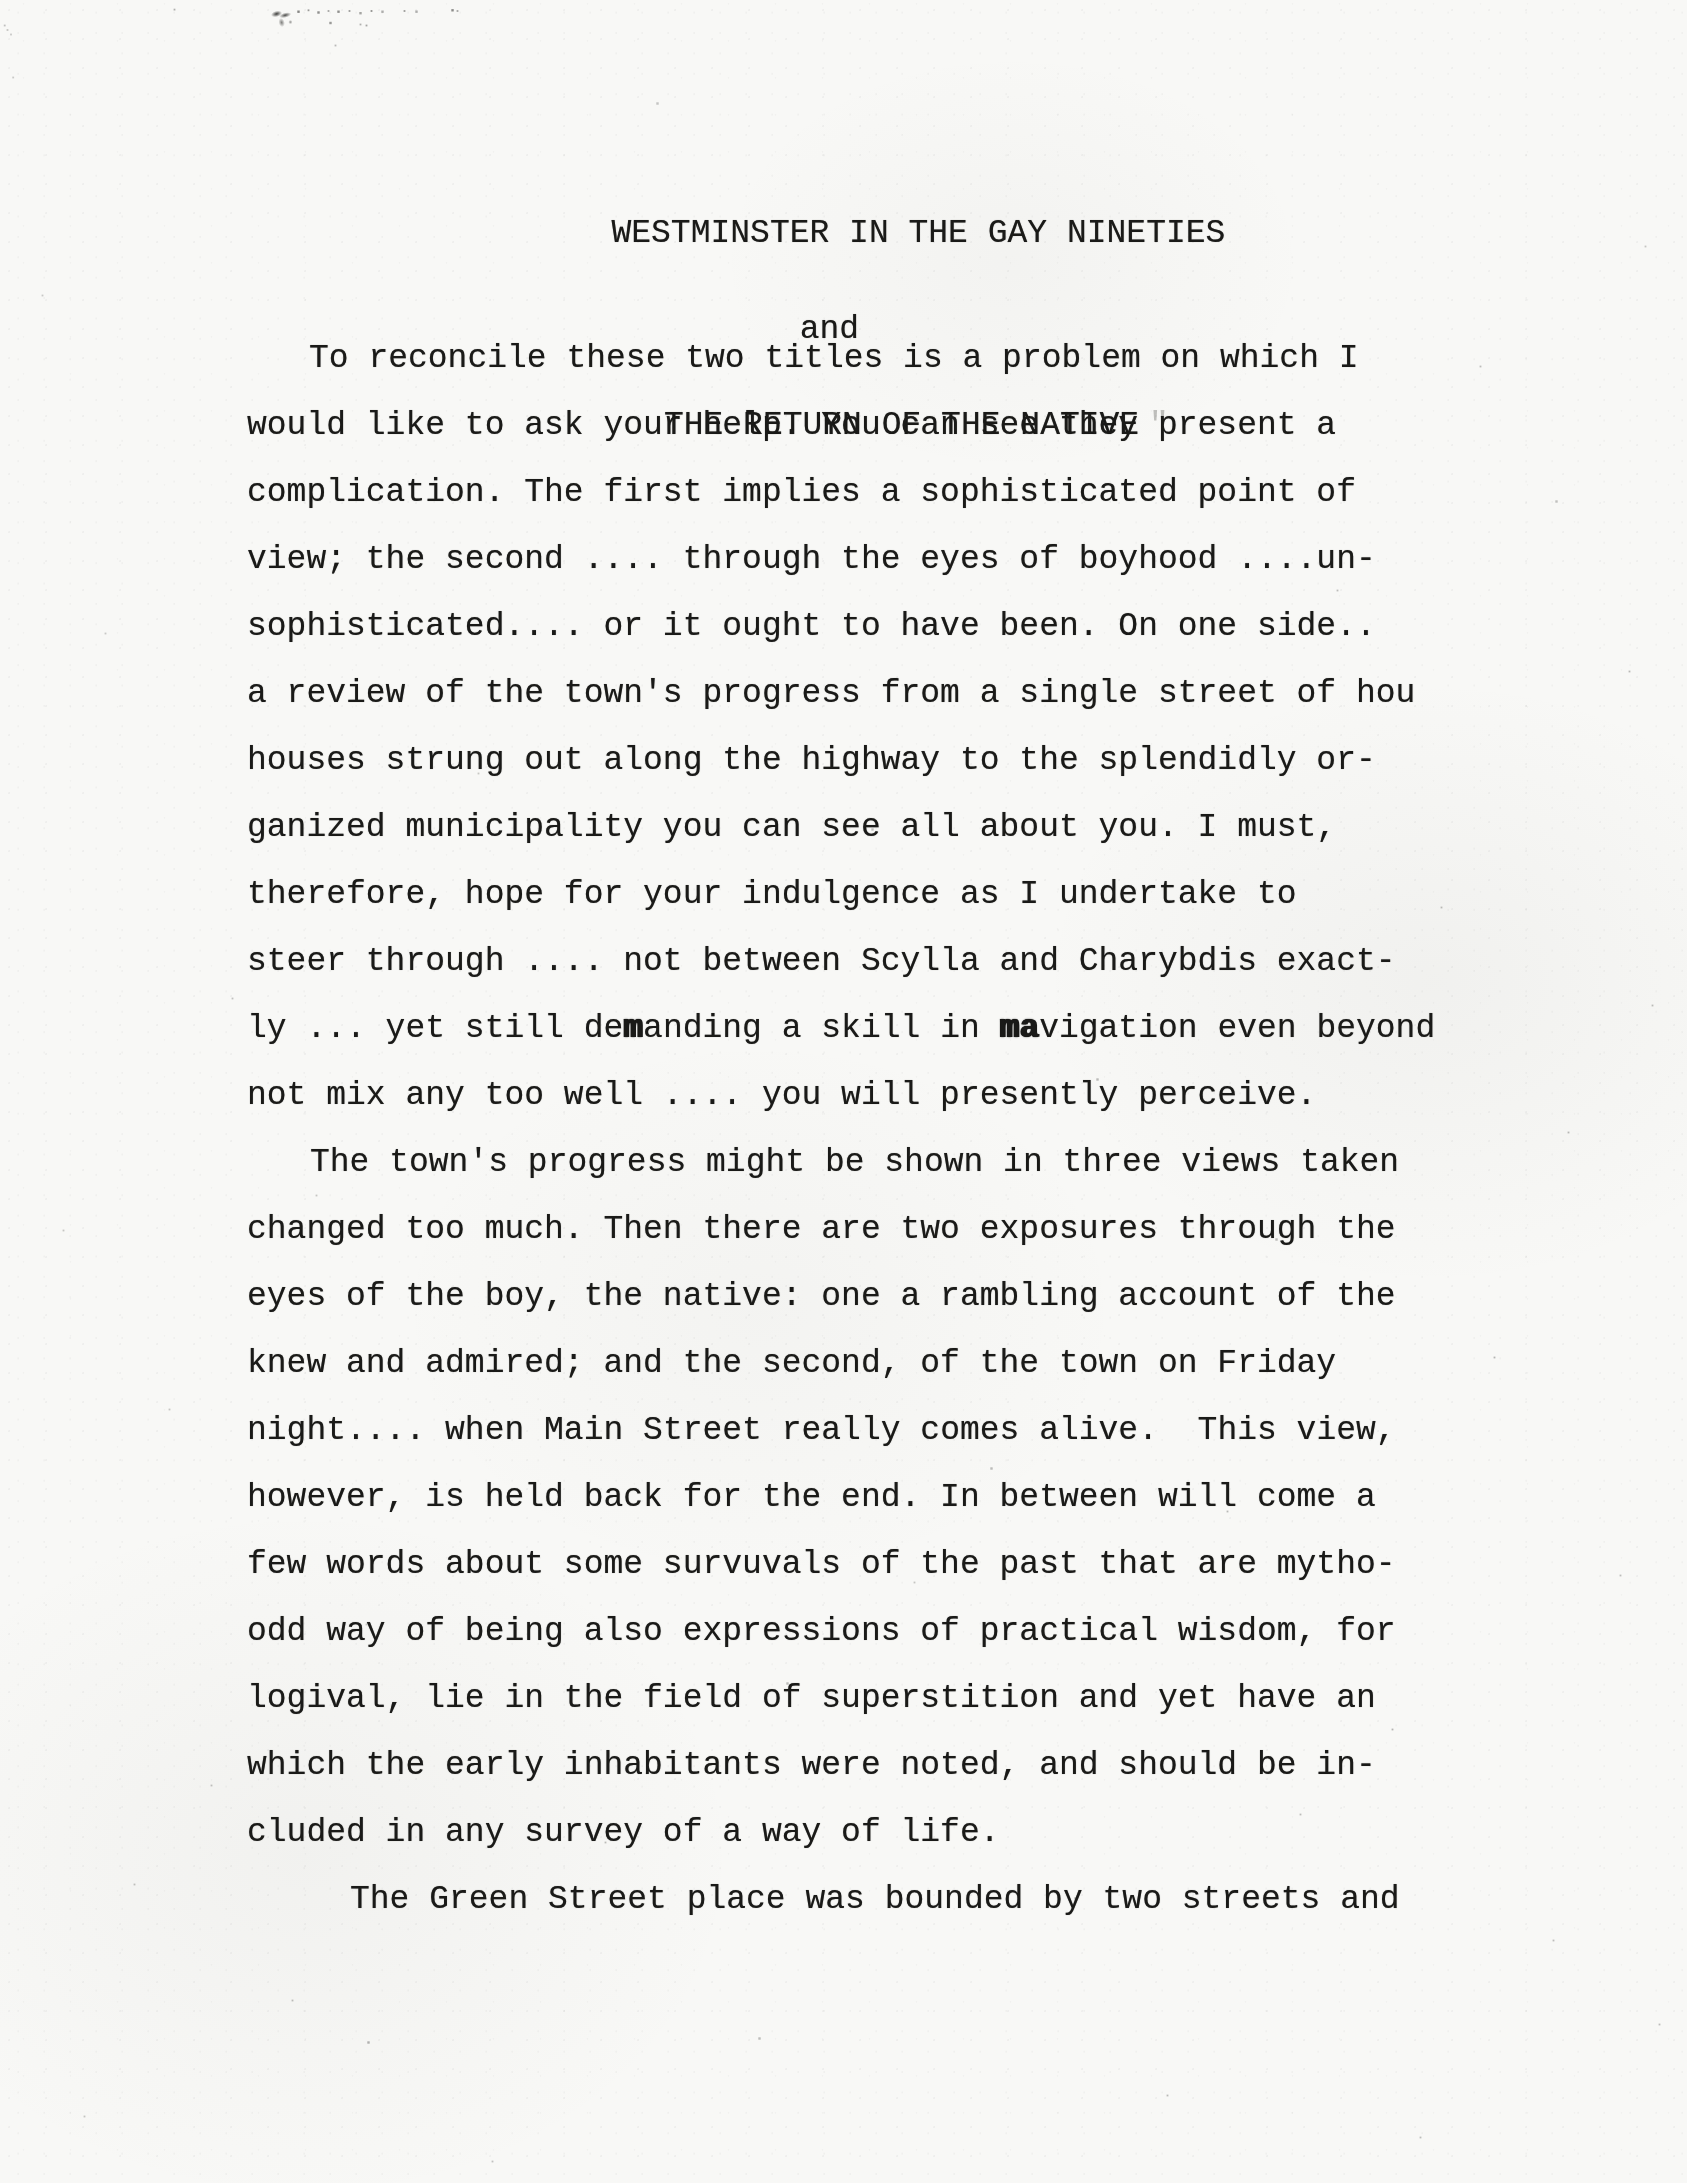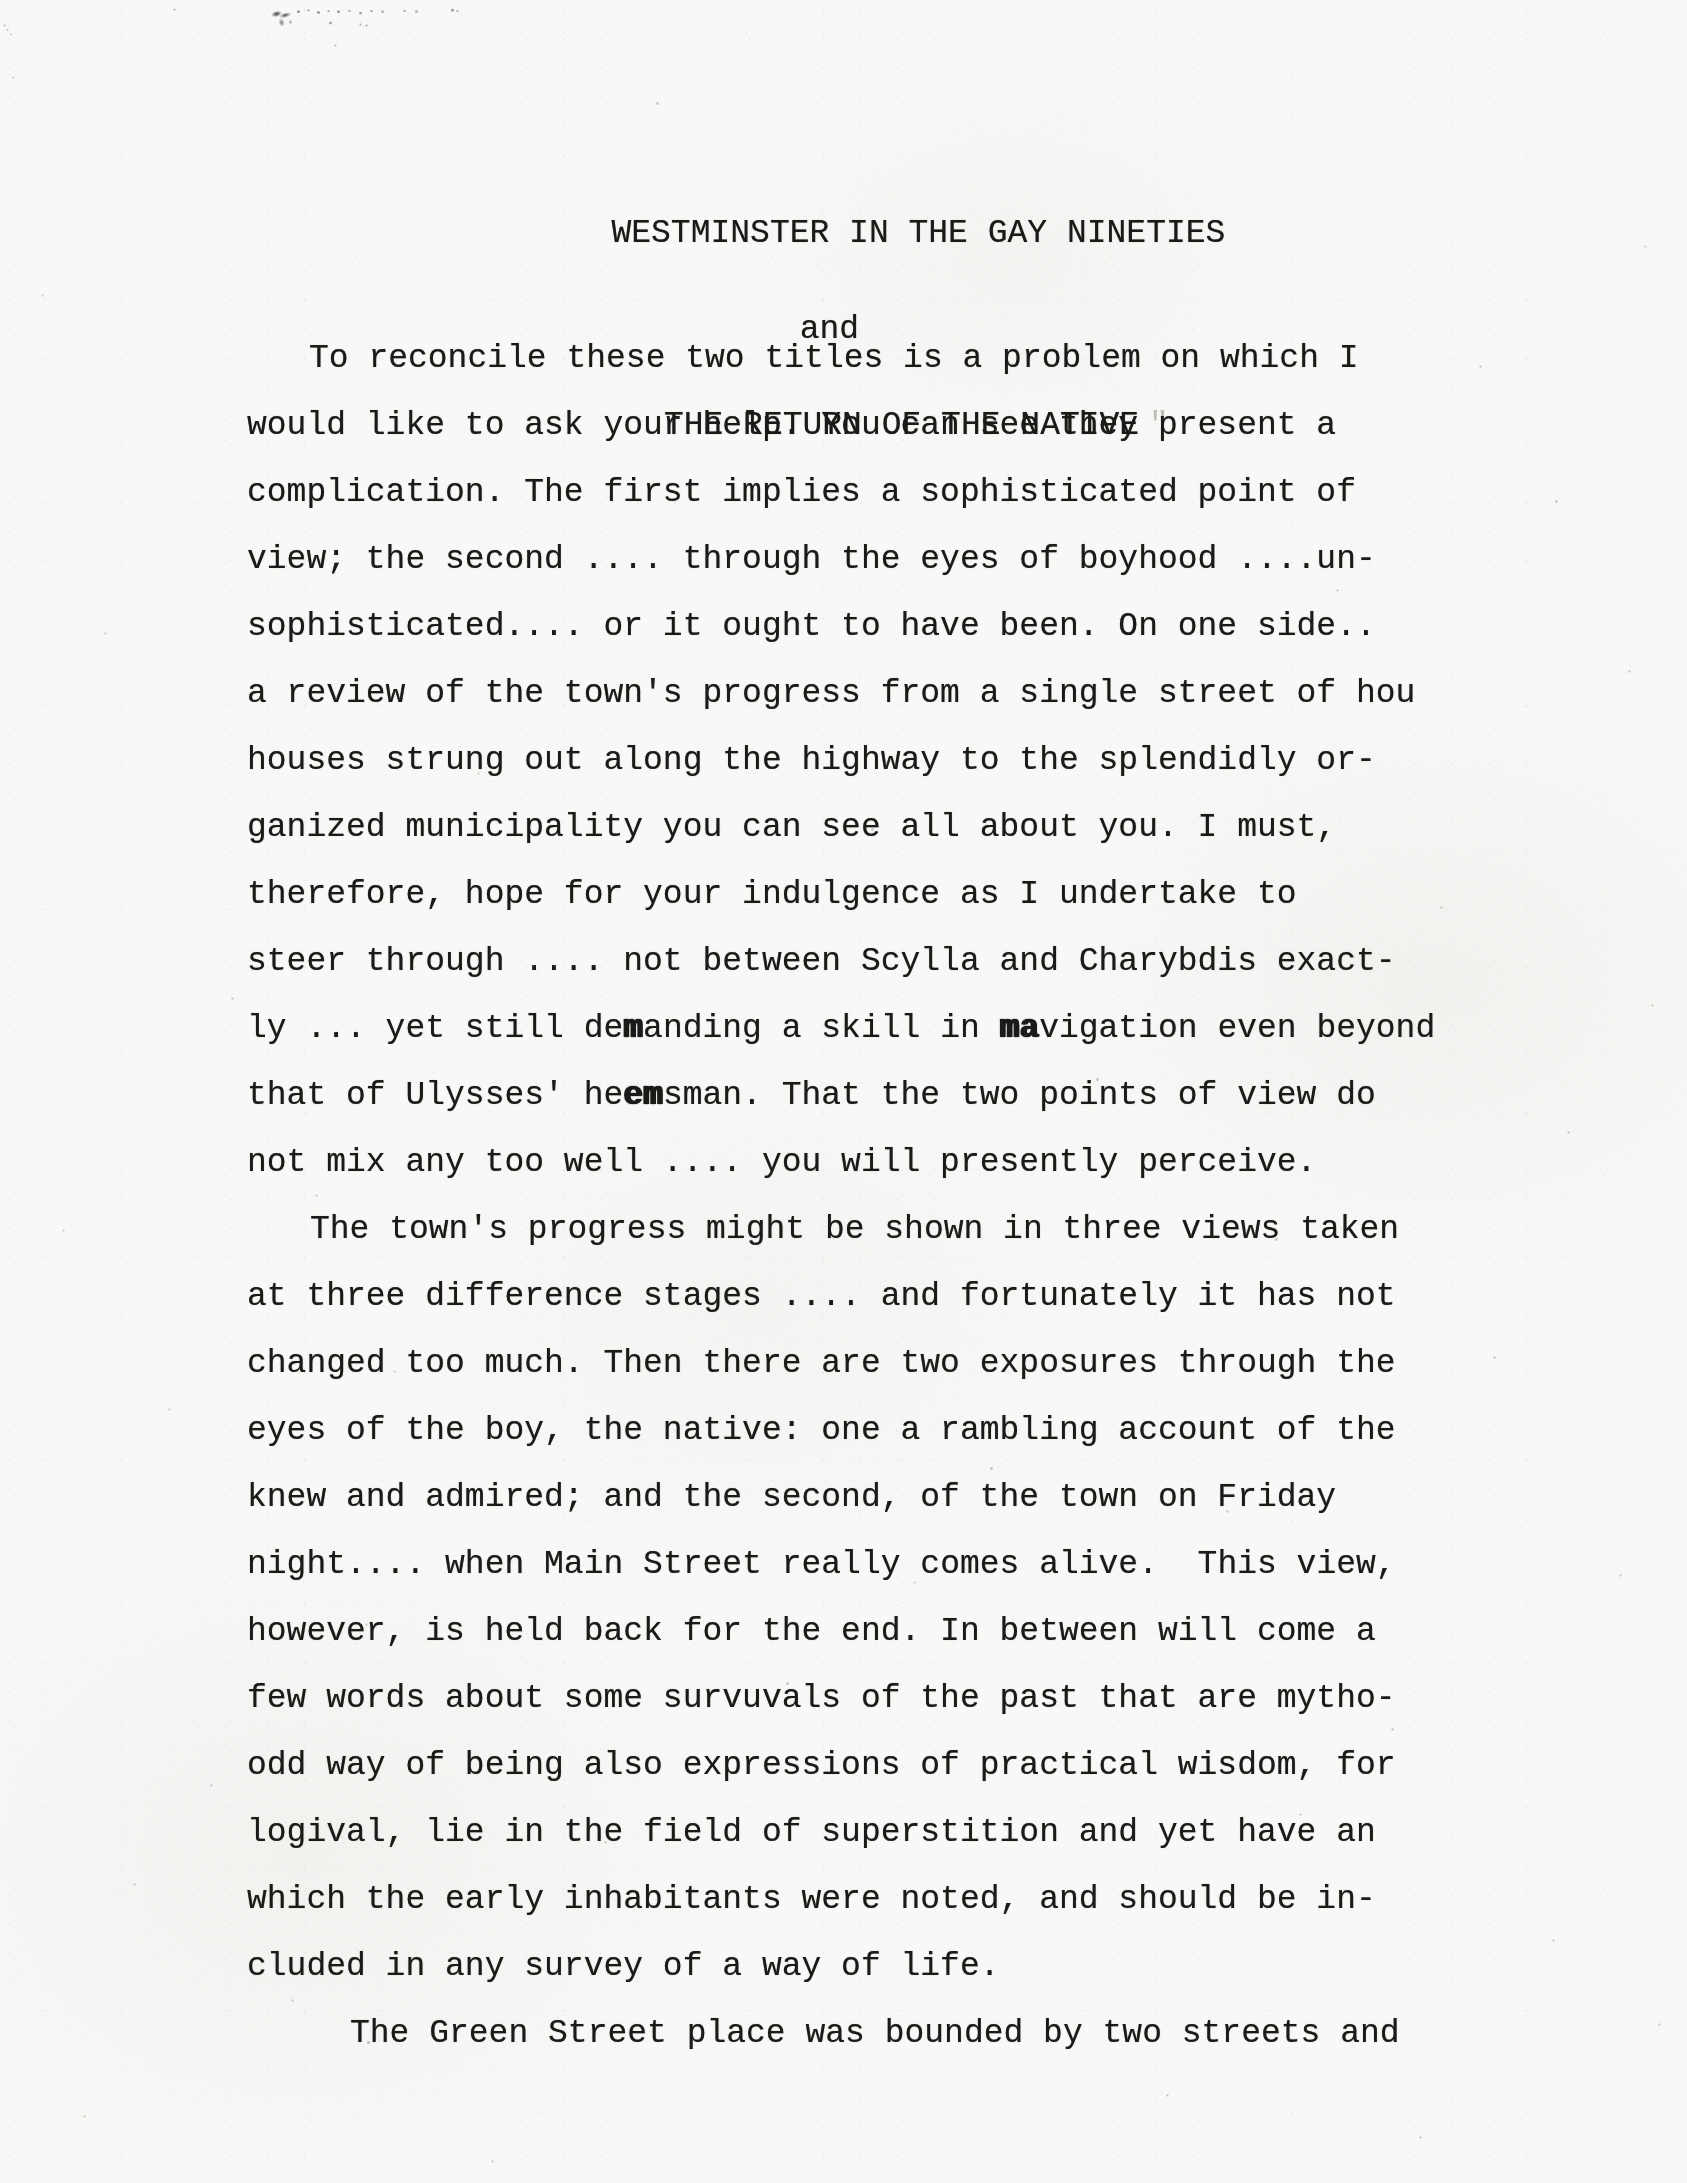--- a/index.html
+++ b/index.html
@@ -198,26 +198,24 @@
         <div class="line"><span>would like to ask your help. You can see they present a</span></div>
         <div class="line"><span>complication. The first implies a sophisticated point of</span></div>
         <div class="line"><span>view; the second .... through the eyes of boyhood ....un-</span></div>
         <div class="line"><span>sophisticated.... or it ought to have been. On one side..</span></div>
         <div class="line"><span>a review of the town's progress from a single street of hou</span></div>
         <div class="line"><span>houses strung out along the highway to the splendidly or-</span></div>
         <div class="line"><span>ganized municipality you can see all about you. I must,</span></div>
         <div class="line"><span>therefore, hope for your indulgence as I undertake to</span></div>
         <div class="line"><span>steer through .... not between Scylla and Charybdis exact-</span></div>
         <div class="line"><span>ly ... yet still de</span><span class="overstrike">m</span><span>anding a skill in </span><span class="overstrike underscore">ma</span><span>vigation even beyond</span></div>
-        <div class="line"><span>that of Ulysses' he</span><span class="overstrike underscore">em</span><span>sman. That the two points of view do</span></div>
         <div class="line"><span>not mix any too well .... you will presently perceive.</span></div>
       </div>
       <div class="paragraph">
         <div class="line" style="padding-left: 63px;"><span>The town's progress might be shown in three views taken</span></div>
-        <div class="line"><span>at three difference stages .... and fortunately it has not</span></div>
         <div class="line"><span>changed too much. Then there are two exposures through the</span></div>
         <div class="line"><span>eyes of the boy, the native: one a rambling account of the</span></div>
         <div class="line"><span>knew and admired; and the second, of the town on Friday</span></div>
         <div class="line"><span>night.... when </span><span class="underscore">Ma</span><span>in Street really comes alive.  This view,</span></div>
         <div class="line"><span>however, is held back for the end. In between will come a</span></div>
         <div class="line"><span>few words about some survuvals of the past that are mytho-</span></div>
         <div class="line"><span>odd way of being also expressions of practical wisdom, for</span></div>
         <div class="line"><span>logival, lie in the field of superstition and yet have an</span></div>
         <div class="line"><span>which the early inhabitants were noted, and should be in-</span></div>
         <div class="line"><span>cluded in any survey of a way of life.</span></div>

